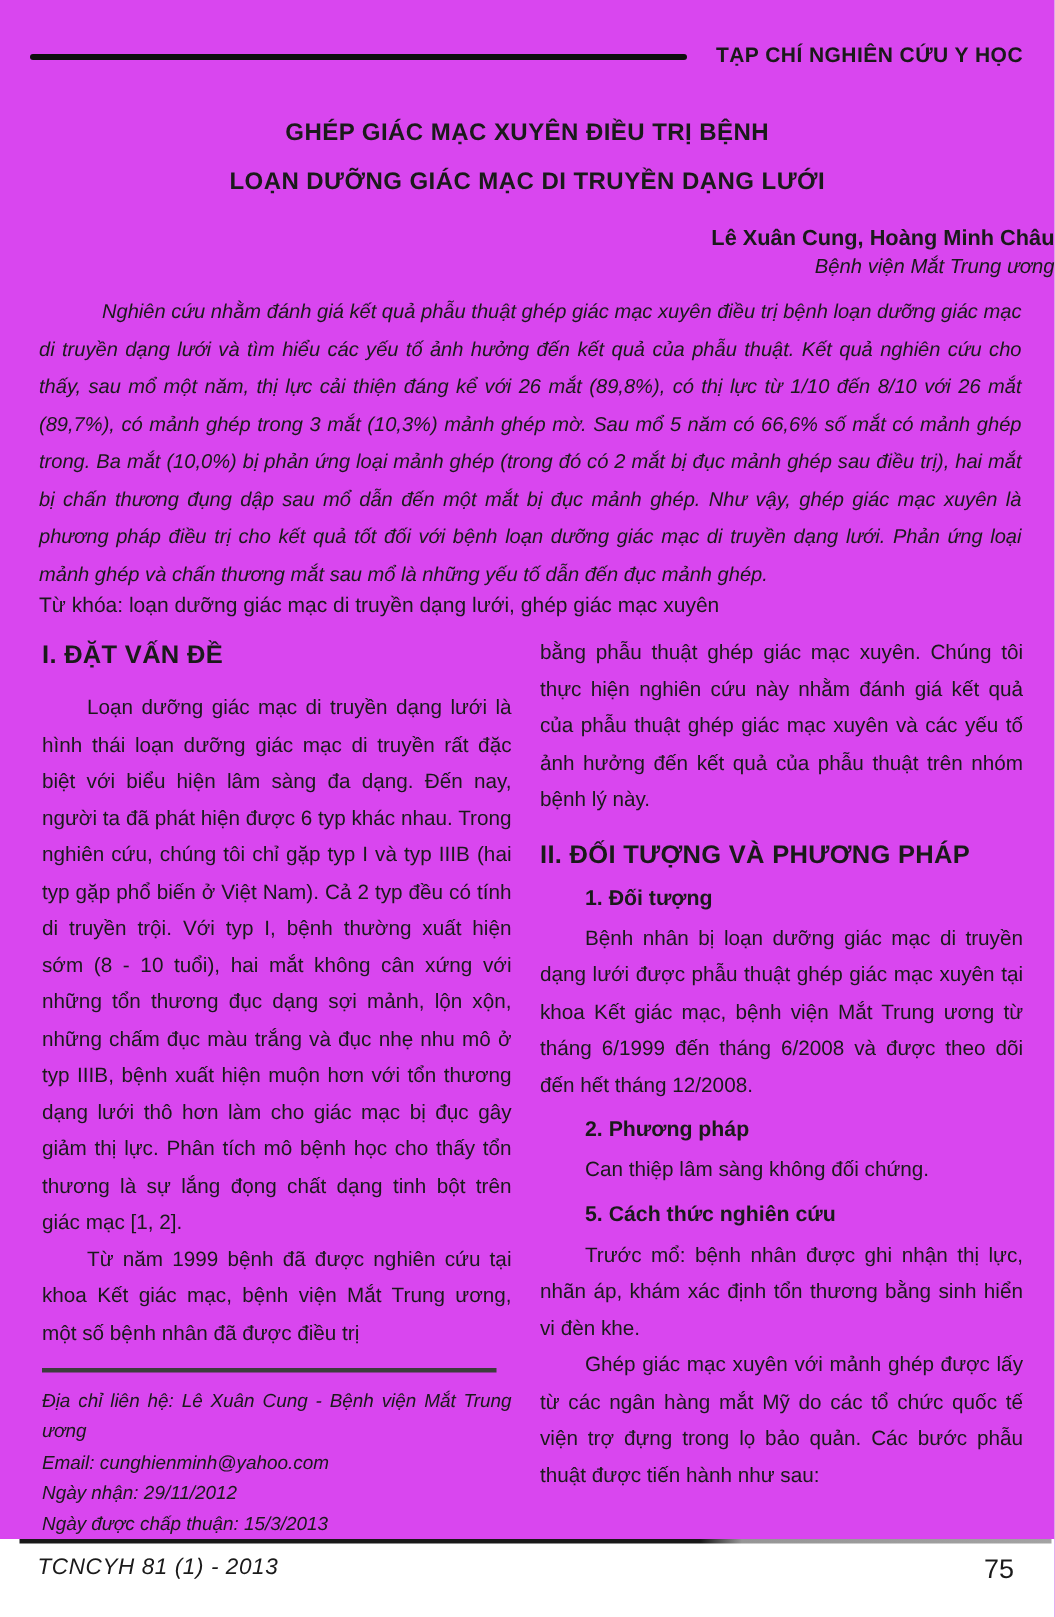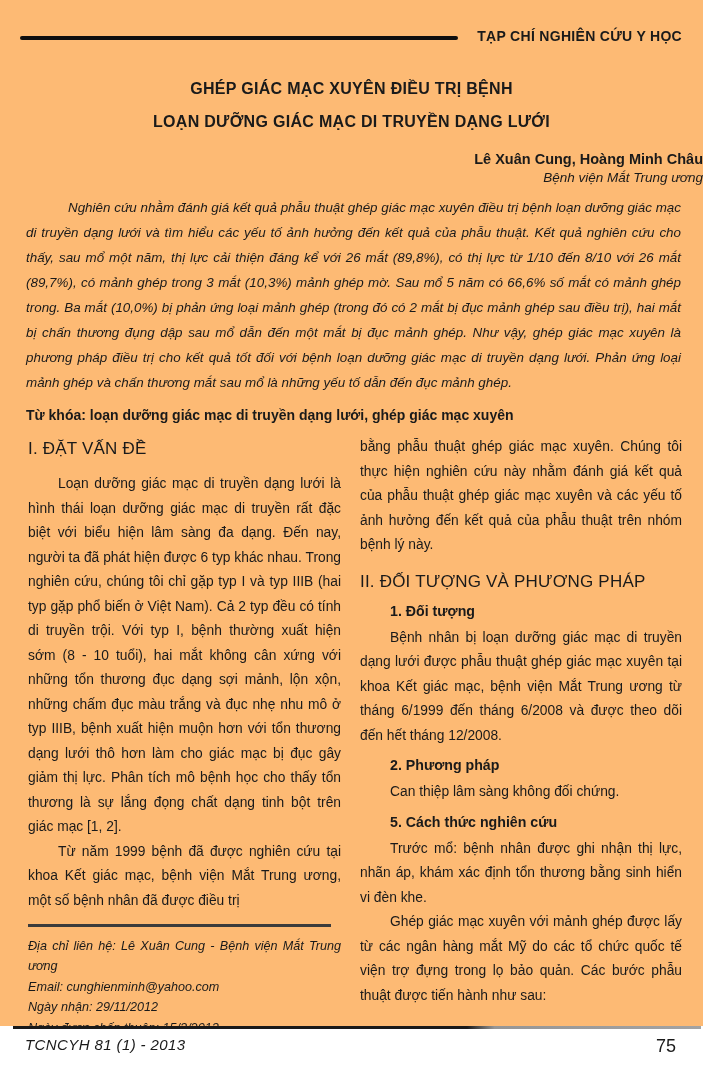--- a/index.html
+++ b/index.html
@@ -1,21 +1,21 @@
 <!DOCTYPE html>
 <html lang="vi"><head>
 <meta charset="utf-8">
 <style>
   html, body { margin: 0; padding: 0; background: #e8e8e8; }
   .page {
     position: relative;
     width: 703px;
     height: 1078px;
     margin: 0 auto;
-    background: #fdba74;
+    background: #d946ef;
     overflow: hidden;
     font-family: "Liberation Sans", sans-serif;
     color: #1a1a1a;
   }
 
   
   .masthead { position: relative; height: 50px; }
   .masthead-rule {
     position: absolute; left: 20px; top: 36px;
     width: 438px; height: 4px; background: #0e0e0e; border-radius: 2px;
@@ -33,28 +33,28 @@
   .byline { margin-top: 13px; text-align: right; }
   .authors { font-size: 14.5px; font-weight: bold; }
   .affiliation { font-size: 13.5px; font-style: italic; margin-top: 3px; }
 
   
   .abstract {
     margin: 10px 22px 0 26px;
     font-size: 13.4px; font-style: italic; line-height: 25px;
     text-align: justify; text-indent: 42px;
   }
-  .keywords { margin: 12px 22px 0 26px; font-size: 14px; font-weight: bold; }
+  .keywords { margin: 0 22px 0 26px; font-size: 14px; font-weight: normal; }
 
   
   .columns { display: flex; gap: 19px; margin: 12px 21px 0 28px; }
   .col-left  { flex: 0 0 313px; width: 313px; }
   .col-right { flex: 1; min-width: 0; }
 
-  .sec   { font-size: 17px; font-weight: normal; margin: 4px 0 13px; letter-spacing: 0.2px; }
+  .sec   { font-size: 17px; font-weight: bold; margin: 4px 0 13px; letter-spacing: 0.2px; }
   .sec-methods { margin: 14px 0 11px; }
   .body  { font-size: 13.8px; line-height: 24.5px; text-align: justify; margin: 0; }
   .indent { text-indent: 30px; }
   .subsec { font-size: 14.2px; font-weight: bold; margin: 9px 0 7px; padding-left: 30px; }
 
   
   .footnote { margin-top: 11px; }
   .fn-rule { width: 303px; height: 2.5px; background: #3c3c3c; margin-bottom: 9px; }
   .footnote p {
     margin: 0; font-style: italic; font-size: 12.6px; line-height: 20.5px;

